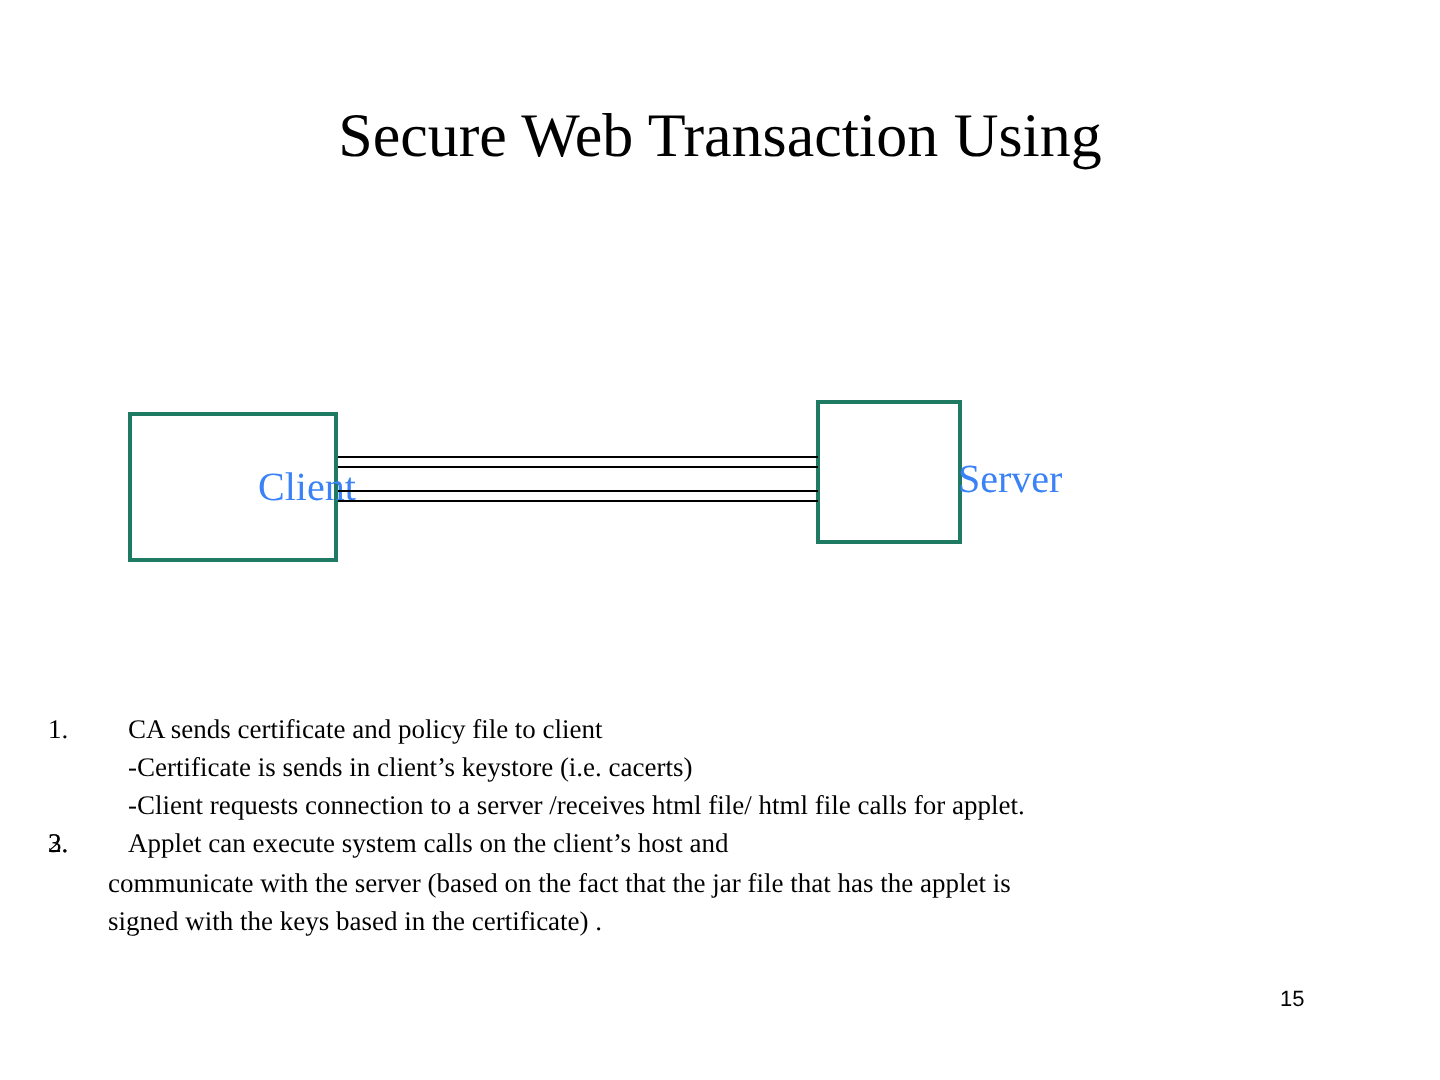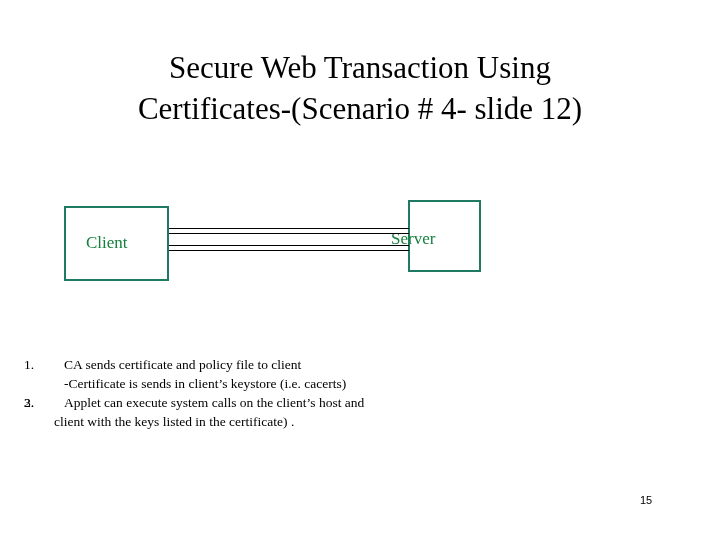--- a/index.html
+++ b/index.html
@@ -40,43 +40,44 @@
     height: 110px;
   }
   .box {
     position: absolute;
     border: 2px solid #1f7a63;
     background: #ffffff;
     box-sizing: border-box;
   }
   .box-label {
     position: absolute;
-    font-size: 17px;
+    font-size: 20px;
     font-family: "Liberation Serif", serif;
-    color: #15803d;
+    color: #3b82f6;
     white-space: nowrap;
+    margin-left: 43px;
   }
   .client-box {
     left: 64px;
     top: 16px;
     width: 105px;
     height: 75px;
   }
   .client-label {
     left: 86px;
     top: 43px;
   }
   .server-box {
     left: 408px;
     top: 10px;
     width: 73px;
     height: 72px;
   }
   .server-label {
-    left: 391px;
+    left: 436px;
     top: 39px;
     text-align: center;
   }
   .conn {
     position: absolute;
     background: #000000;
     height: 1px;
   }
   .conn1 { left: 169px; top: 38px; width: 240px; }
   .conn2 { left: 169px; top: 43px; width: 240px; }
@@ -121,21 +122,20 @@
     color: #000000;
   }
 </style>
 </head>
 <body>
 
 <div class="slide">
 
   <div class="title">
     <div>Secure Web Transaction Using</div>
-    <div>Certificates-(Scenario # 4- slide 12)</div>
   </div>
 
   <div class="diagram">
     <div class="box client-box"></div>
     <div class="box-label client-label">Client</div>
 
     <div class="box server-box"></div>
     <div class="box-label server-label">Server</div>
 
     <div class="conn conn1"></div>
@@ -144,29 +144,31 @@
     <div class="conn conn4"></div>
   </div>
 
   <div class="body-list">
 
     <div class="li">
       <span class="li-num">1.</span>
       <span>CA sends certificate and policy file to client</span>
     </div>
     <div class="sub">-Certificate is sends in client’s keystore  (i.e. cacerts)</div>
+    <div class="sub">-Client requests connection to a server /receives html file/ html file calls for applet.</div>
 
     <div class="li">
       <span class="li-num">2.</span>
     </div>
 
     <div class="li">
       <span class="li-num">3.</span>
       <span>Applet can execute system calls on the client’s host and</span>
     </div>
 
-    <div class="cont">client with the keys listed in the certificate)  .</div>
+    <div class="cont">communicate with the server (based on the fact that the jar file that has the applet is</div>
+    <div class="cont">signed with the keys based in the certificate)  .</div>
 
   </div>
 
   <div class="page-number">15</div>
 
 </div>
 
 </body></html>

